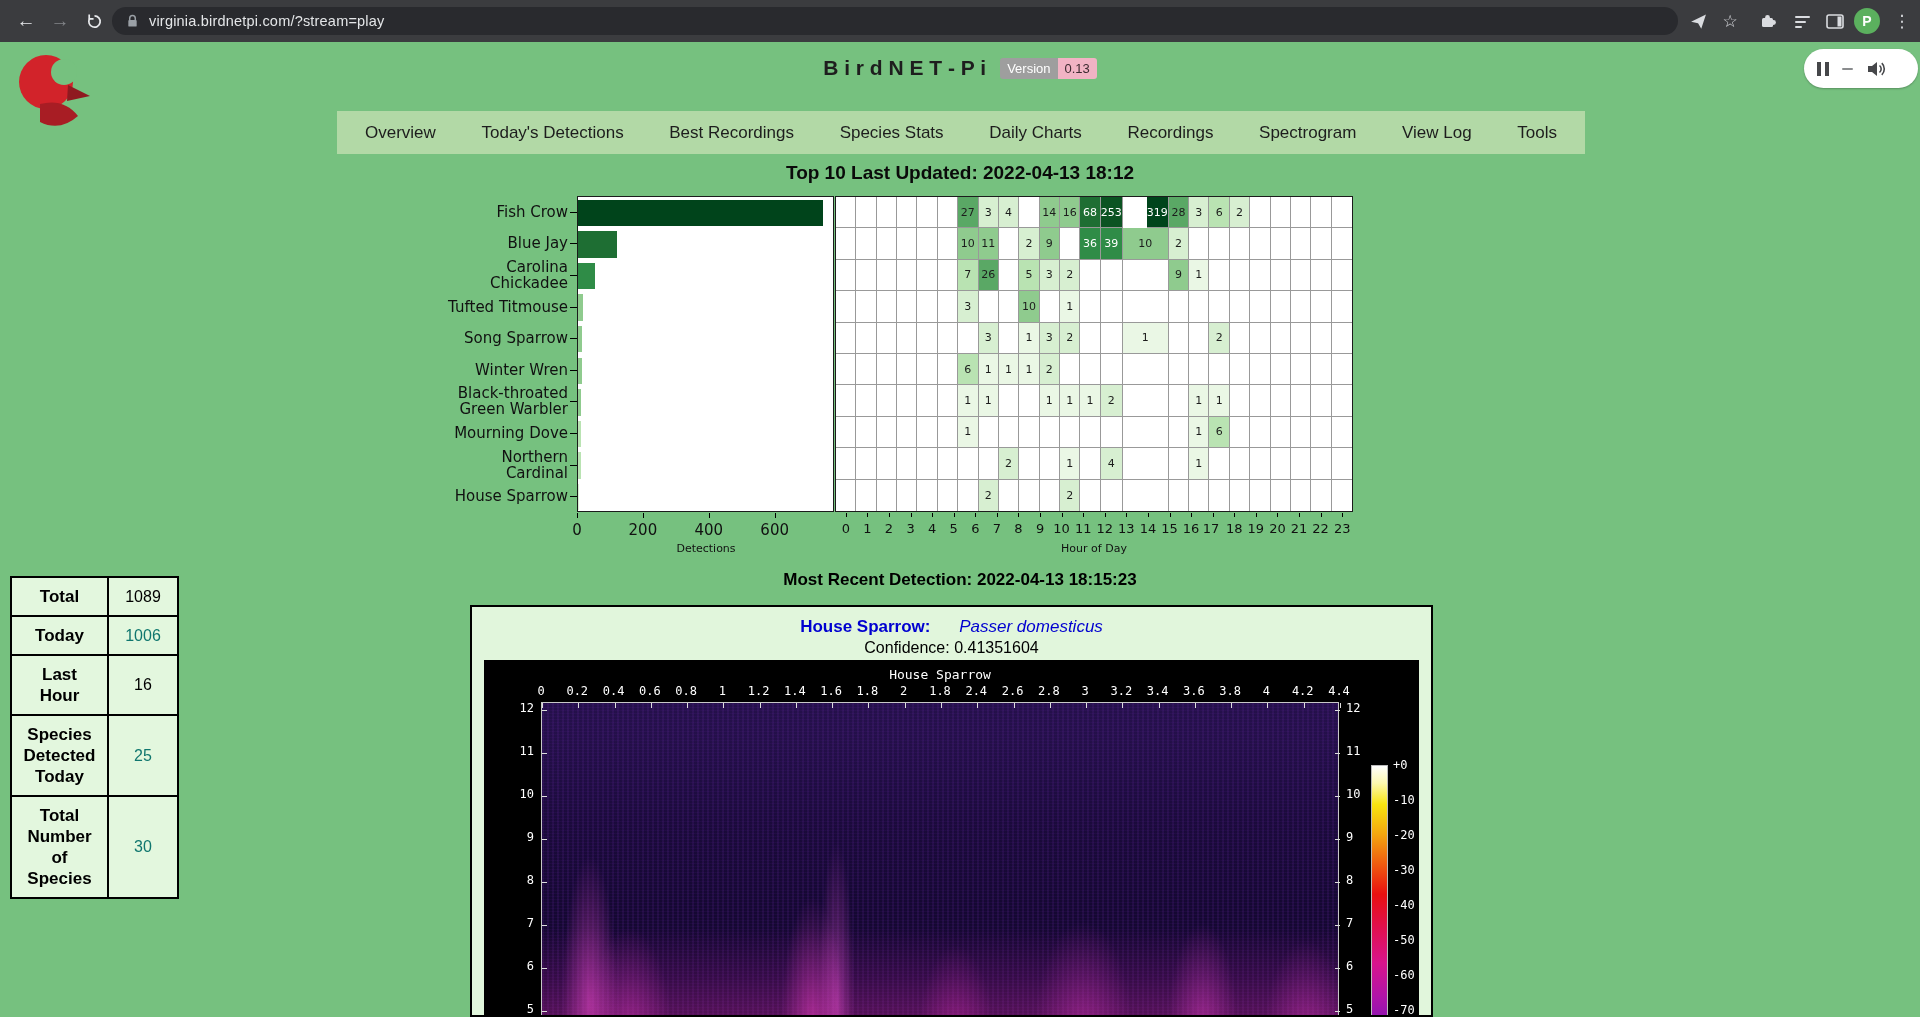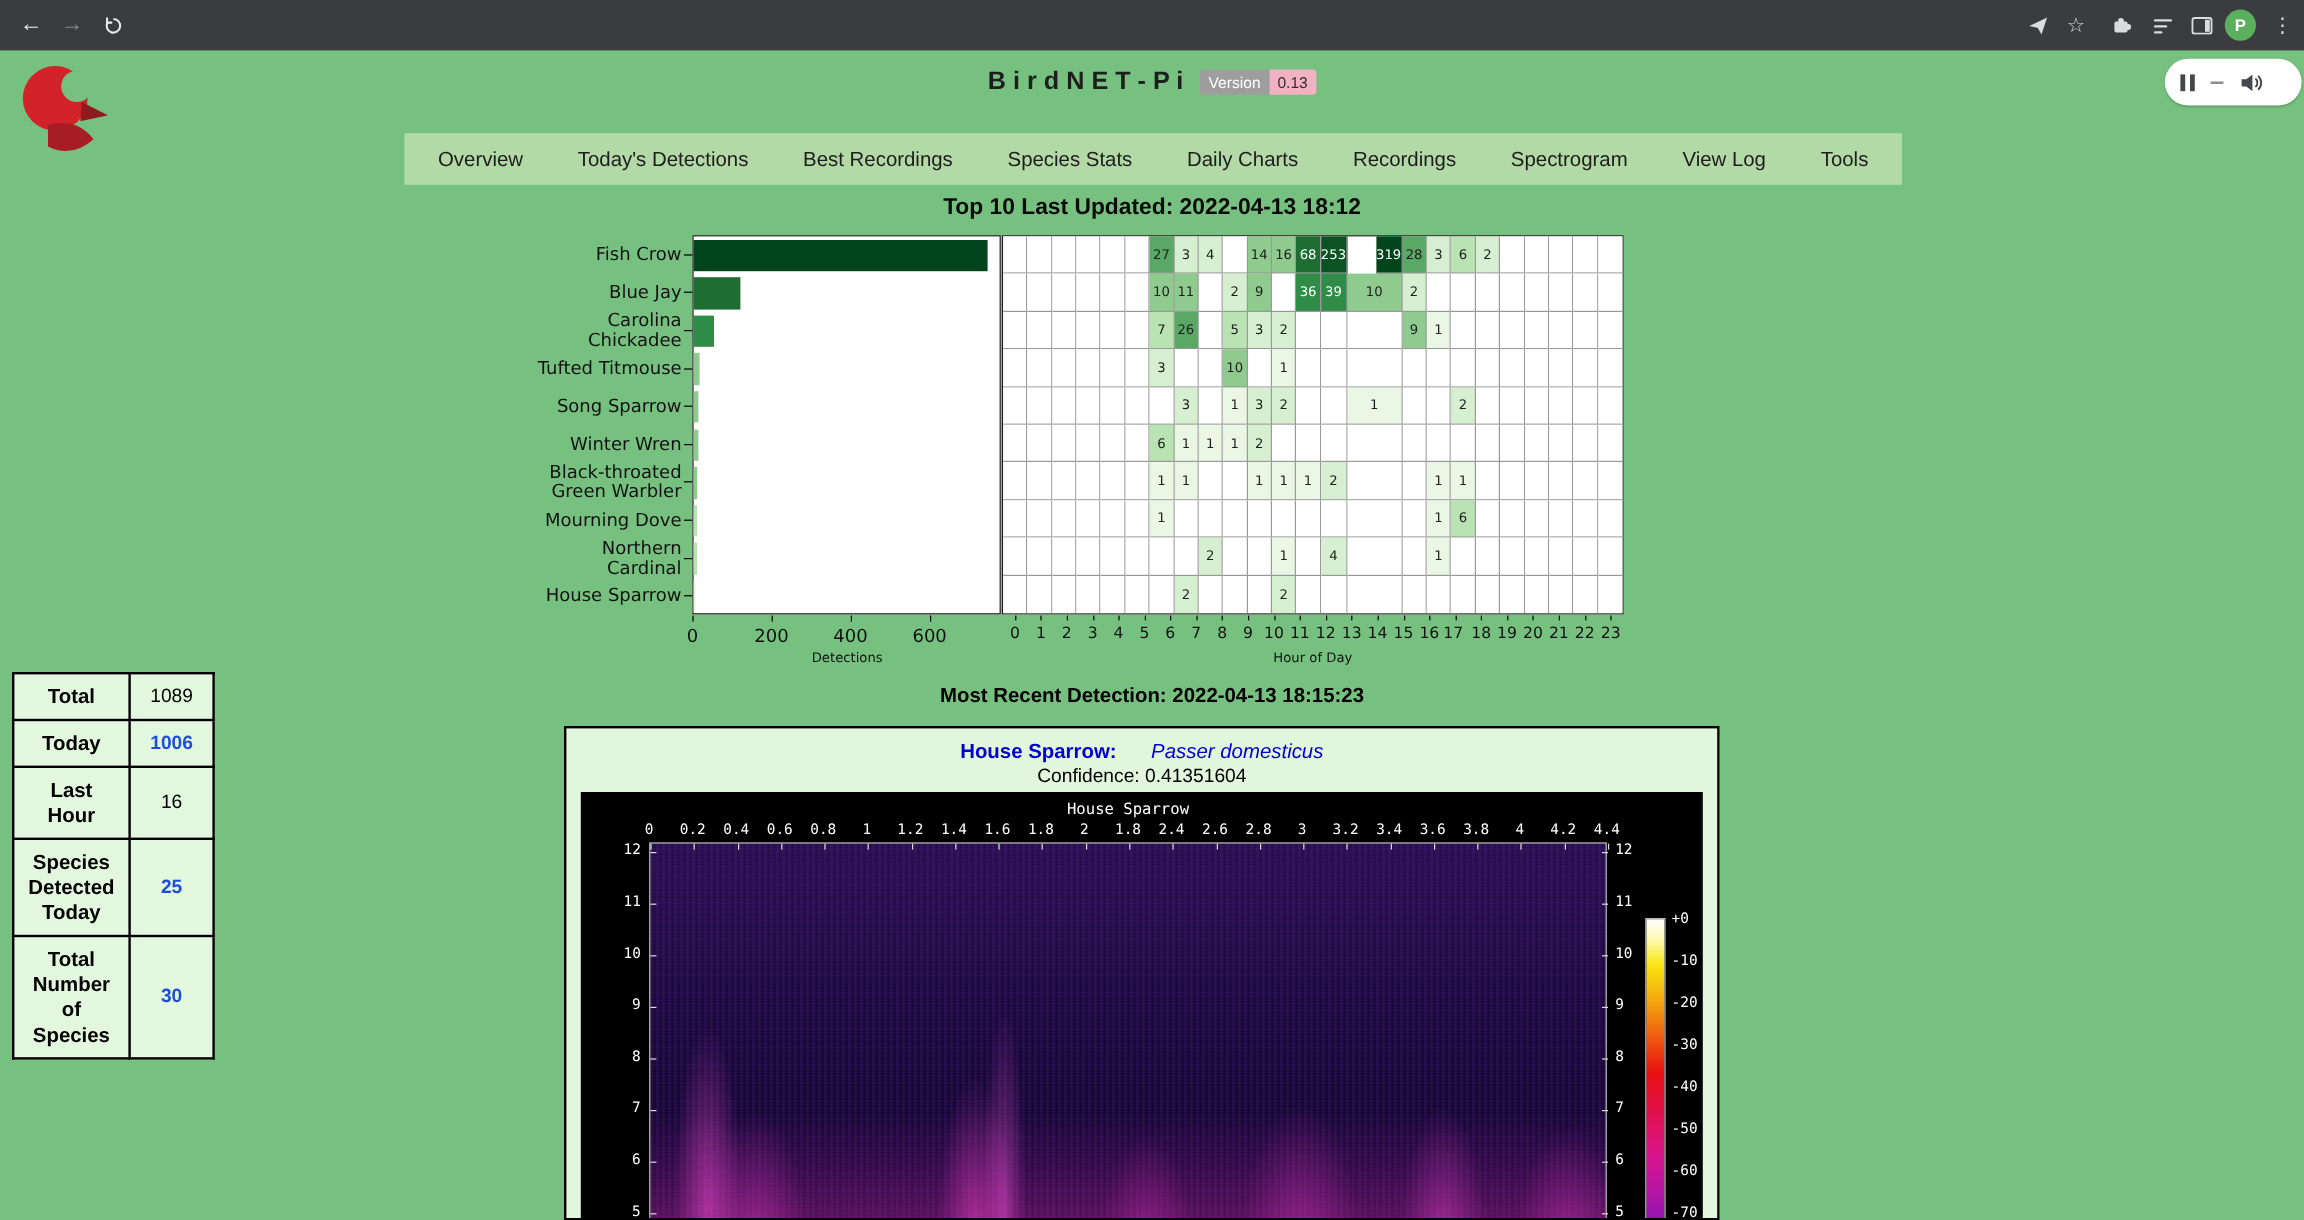--- a/index.html
+++ b/index.html
@@ -46,25 +46,25 @@
   .ax-tick { position:absolute; width:1px; height:5px; background:#000; top:317px; }
   .ax-lab { position:absolute; top:325px; width:46px; margin-left:-23px; text-align:center; font-size:15px; color:#111; }
   .ax-title { position:absolute; top:346px; width:220px; text-align:center; font-size:11px; color:#111; }
   #heatmap { position:absolute; left:835px; top:0; width:518px; height:316px; background:#fff; border:1px solid #1c1c1c; display:grid; grid-template-columns:repeat(24,1fr); grid-template-rows:repeat(10,1fr); }
   .hm-cell { border-right:1px solid #999; border-bottom:1px solid #999; display:flex; align-items:center; justify-content:center; font-size:11px; }
   .hm-cell.last-col { border-right:none; }
   .hm-cell.last-row { border-bottom:none; }
   .hr-lab { position:absolute; top:325px; width:24px; margin-left:-12px; text-align:center; font-size:13px; color:#111; }
 
   
-  #stats-table { position:absolute; left:10px; top:560px; border-collapse:collapse; background:#e3f7de; }
+  #stats-table { position:absolute; left:10px; top:576px; border-collapse:collapse; background:#e3f7de; }
   #stats-table td { border:2px solid #000; text-align:center; vertical-align:middle; padding:8px 5px; }
   td.s-label { width:97px; font-weight:bold; font-size:17px; line-height:21px; white-space:pre-line; color:#000; }
   td.s-value { width:70px; font-size:16px; color:#000; }
-  td.s-value .lnk { color:#1d4ed8; font-weight:bold; cursor:pointer; }
+  td.s-value .lnk { color:#0f766e; font-weight:normal; cursor:pointer; }
 
   
   #detection-panel { position:absolute; left:470px; top:605px; width:963px; height:412px; background:#e1f6dc; border:2px solid #000; overflow:hidden; }
   #detect-line { margin-top:10px; text-align:center; font-size:17px; }
   #detect-line .common { color:#0000d0; font-weight:bold; }
   #detect-line .sci { color:#0000d0; font-style:italic; margin-left:24px; }
   #confidence { text-align:center; font-size:16px; color:#000; margin-top:2px; }
 
   
   #spectrogram { position:absolute; left:12px; top:53px; width:935px; height:600px; background:#000; font-family:"DejaVu Sans Mono", monospace; color:#fff; }
@@ -99,20 +99,27 @@
 <body>
 
 <div id="chrome">
   <div class="chrome-btn" style="left:10px">←</div>
   <div class="chrome-btn disabled" style="left:44px">→</div>
   <div class="chrome-btn" style="left:78px">
     <svg width="17" height="17" viewBox="0 0 18 18">
         <path d="M9 3a6 6 0 1 1-5.2 3" fill="none" stroke="#e8eaed" stroke-width="1.8"></path>
         <path d="M3.4 1.6v4.6H8" fill="none" stroke="#e8eaed" stroke-width="1.8"></path>
       </svg>
+  </div>
+  <div id="omnibox">
+    <svg width="13" height="16" viewBox="0 0 14 16">
+        <path d="M4 7V5a3 3 0 0 1 6 0v2" fill="none" stroke="#9aa0a6" stroke-width="1.6"></path>
+        <rect x="2.5" y="7" width="9" height="7" rx="1" fill="#9aa0a6"></rect>
+      </svg>
+    <span id="url-text">virginia.birdnetpi.com/?stream=play</span>
   </div>
   <div class="chrome-icon" style="left:1686px">
     <svg width="17" height="17" viewBox="0 0 16 16">
         <path d="M1 8.2 15 1.4 10.6 14.8 7.6 9.6 1 8.2z" fill="#dadce0"></path>
       </svg>
   </div>
   <div class="chrome-icon" style="left:1718px">☆</div>
   <div class="chrome-icon" style="left:1756px">
     <svg width="18" height="18" viewBox="0 0 18 18">
         <rect x="3" y="6" width="11" height="9" rx="1.5" fill="#dadce0"></rect>

